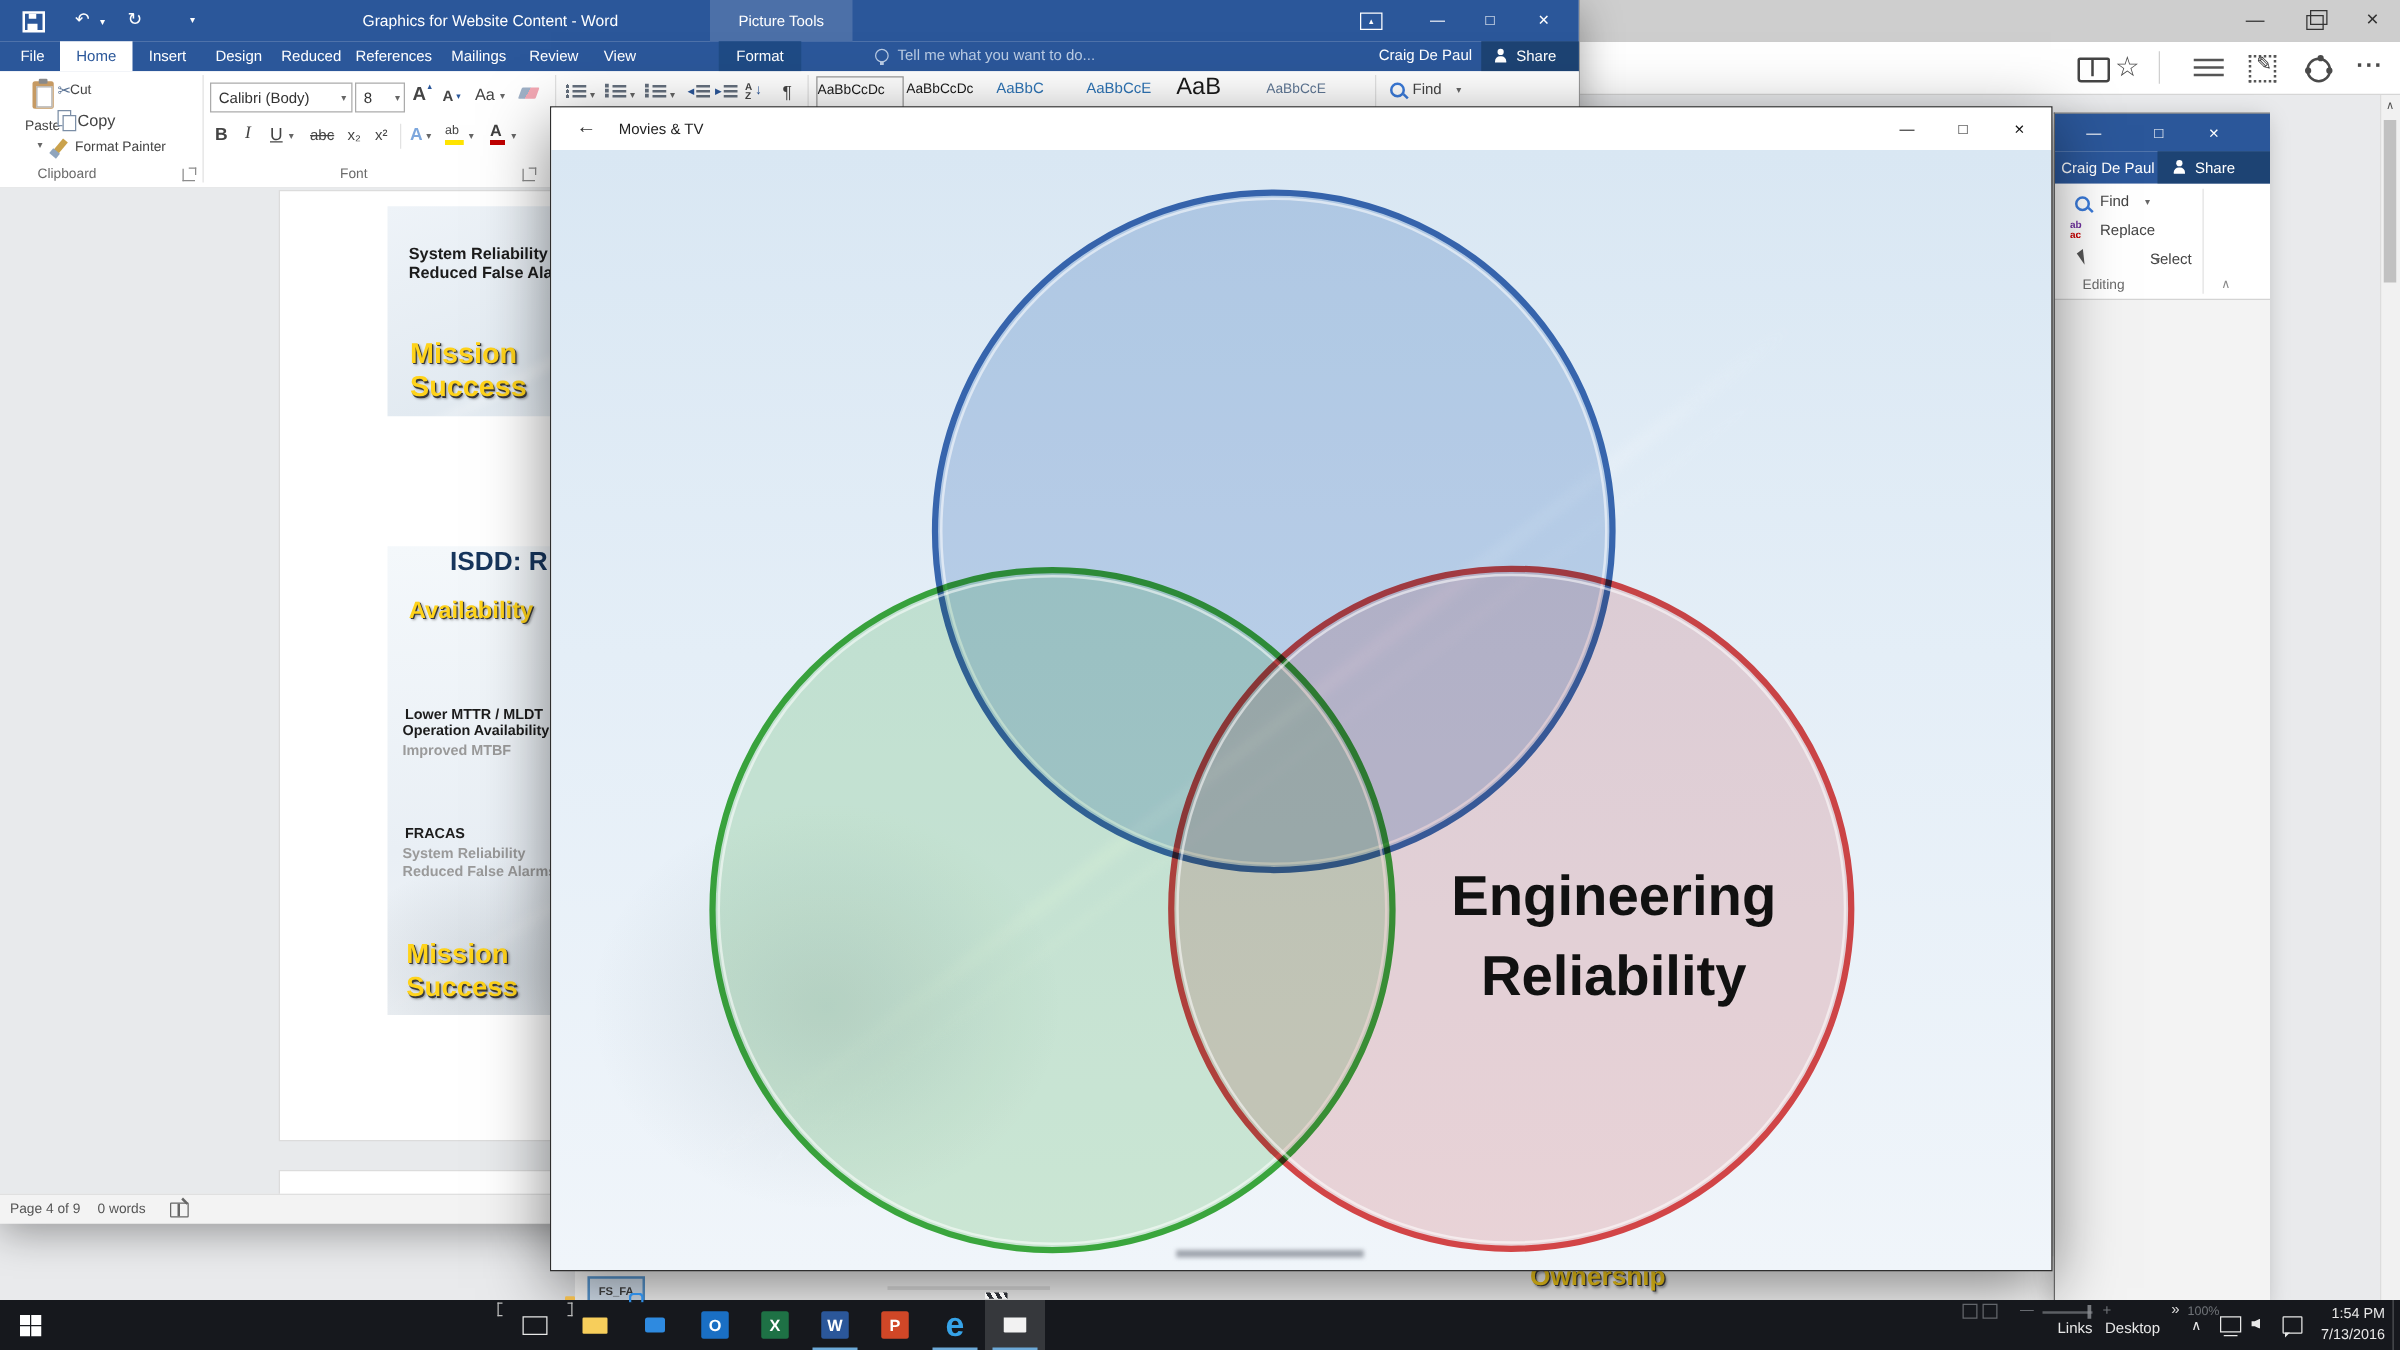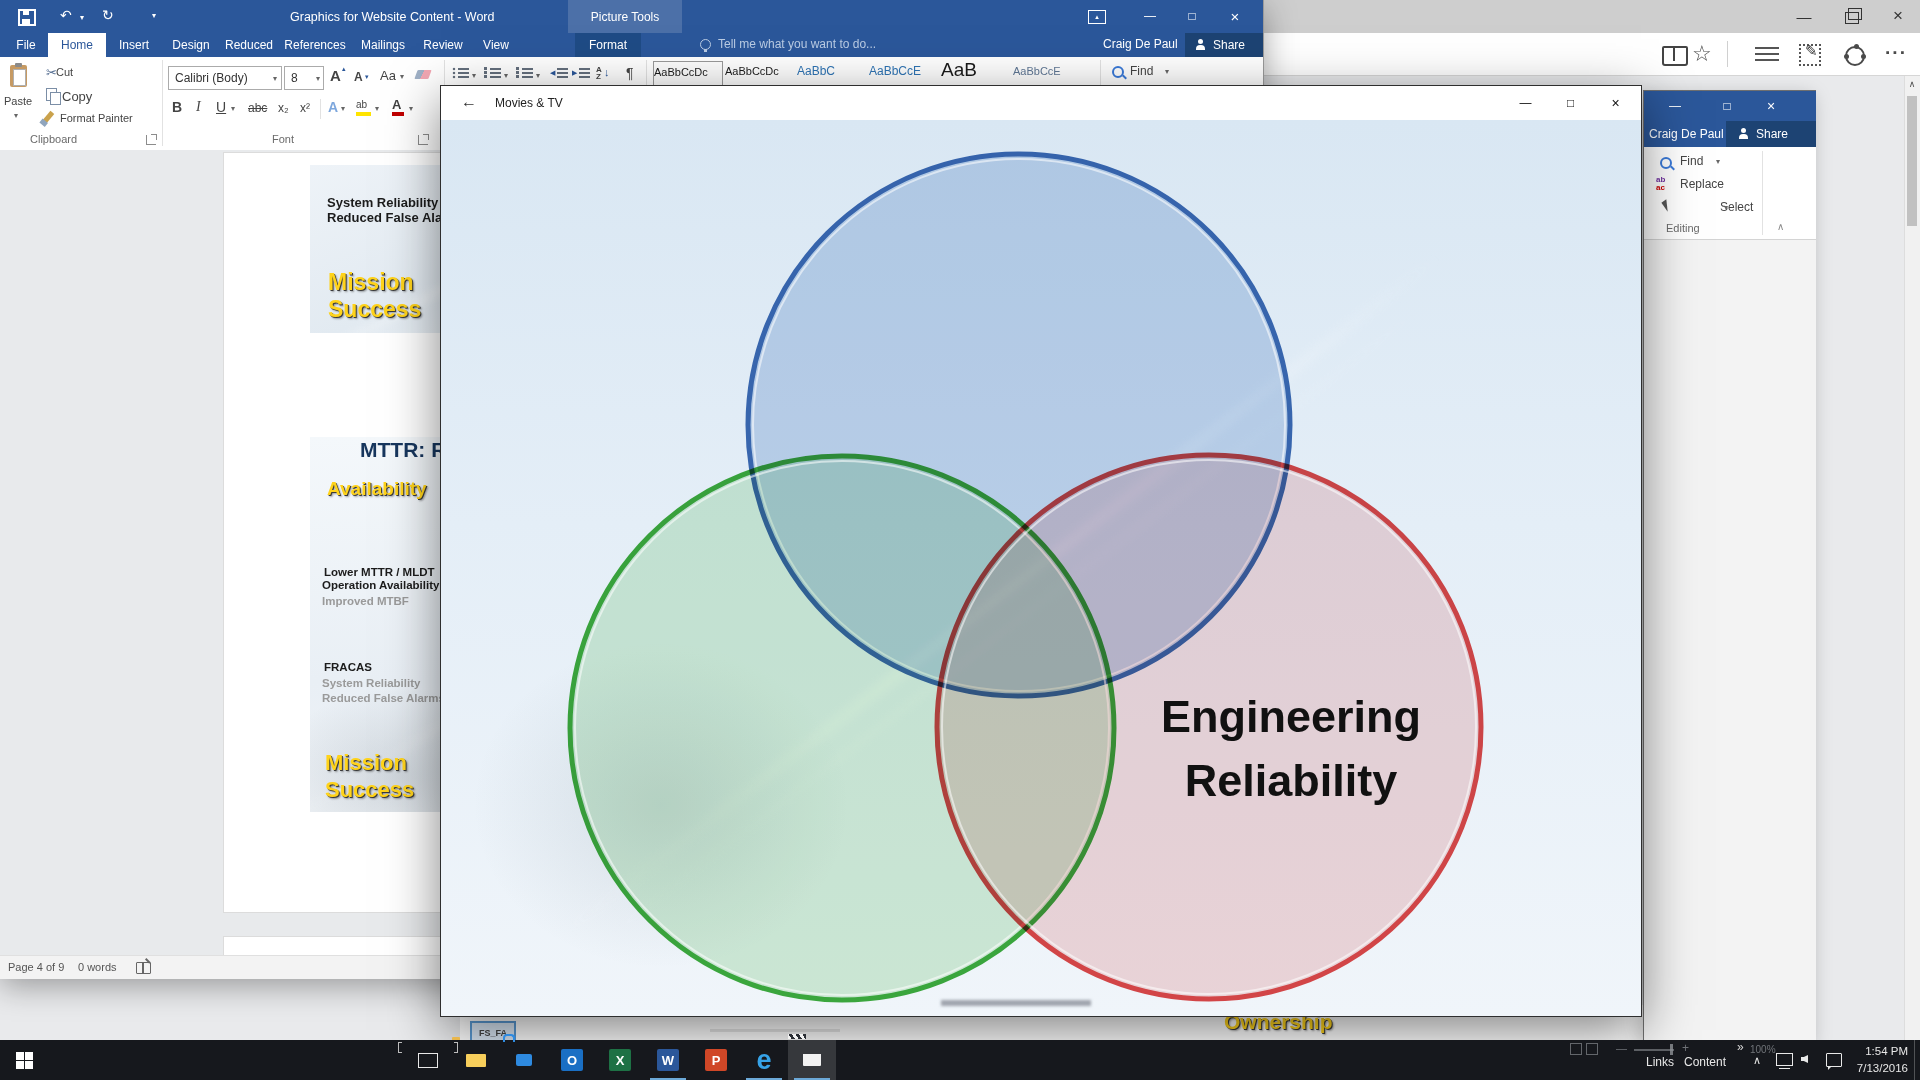--- a/index.html
+++ b/index.html
@@ -234,21 +234,21 @@
       <span class="a tx" style="left:718px;top:4px;color:#b9cbe3;font-size:12px;">Tell me what you want to do...</span>
       <span class="a wtext tx" style="left:1103px;top:4px;">Craig De Paul</span>
       <div class="a sharebox" style="left:1185px;top:0;width:78px;height:24px;">
         <span class="a person" style="left:10px;top:6px;"></span>
         <span class="a wtext" style="left:28px;top:5px;">Share</span>
       </div>
     </div>
 
     <div class="a ribbon">
 
-      <div class="a" style="left:0;top:6px;width:38px;height:72px;">
+      <div class="a" style="left:16px;top:6px;width:38px;height:72px;">
         <span class="a clipboard-ic" style="left:10px;top:2px;"></span>
         <span class="a rtxt" style="left:4px;top:32px;font-size:11px;">Paste</span>
         <span class="a ddv" style="left:14px;top:48px;">▾</span>
       </div>
       <span class="a" style="left:46px;top:8px;color:#566f92;font-size:13px;">✂</span>
       <span class="a rtxt" style="left:56px;top:9px;font-size:11px;">Cut</span>
       <span class="a copy-ic" style="left:46px;top:31px;"></span>
       <span class="a rtxt" style="left:62px;top:32px;font-size:13px;">Copy</span>
       <span class="a brush-ic" style="left:46px;top:54px;"></span>
       <span class="a rtxt tx" style="left:60px;top:55px;font-size:11px;">Format Painter</span>
@@ -341,21 +341,21 @@
       <div class="a streak" style="left:-60px;top:90px;width:500px;height:8px;transform:rotate(-28deg);opacity:.7;"></div>
       <span class="a blk-b tx" style="left:17px;top:30px;font-size:13px;">System Reliability</span>
       <span class="a blk-b tx" style="left:17px;top:45px;font-size:13px;">Reduced False Alarms</span>
       <span class="a yellow-sh tx" style="left:18px;top:104px;font-size:23px;">Mission</span>
       <span class="a yellow-sh tx" style="left:18px;top:131px;font-size:23px;">Success</span>
     </div>
 
     <div class="a docimg2">
       <div class="a streak" style="left:-80px;top:230px;width:600px;height:7px;transform:rotate(-32deg);opacity:.6;"></div>
       <div class="a" style="left:-40px;top:250px;width:260px;height:180px;background:radial-gradient(ellipse,rgba(74,90,102,.18),transparent 70%);"></div>
-      <span class="a tx" style="left:50px;top:1px;font-size:21px;font-weight:bold;color:#17365d;">MTTR: R</span>
+      <span class="a tx" style="left:50px;top:1px;font-size:21px;font-weight:bold;color:#17365d;">ISDD: R</span>
       <span class="a yellow-sh tx" style="left:17px;top:41px;font-size:19px;">Availability</span>
       <span class="a blk-b tx" style="left:14px;top:129px;font-size:11.5px;">Lower MTTR / MLDT</span>
       <span class="a blk-b tx" style="left:12px;top:142px;font-size:11.5px;">Operation Availability</span>
       <span class="a gray-b tx" style="left:12px;top:158px;font-size:11.5px;">Improved MTBF</span>
       <span class="a blk-b tx" style="left:14px;top:224px;font-size:11.5px;">FRACAS</span>
       <span class="a gray-b tx" style="left:12px;top:240px;font-size:11.5px;">System Reliability</span>
       <span class="a gray-b tx" style="left:12px;top:255px;font-size:11.5px;">Reduced False Alarms</span>
       <span class="a yellow-sh tx" style="left:15px;top:313px;font-size:22px;">Mission</span>
       <span class="a yellow-sh tx" style="left:15px;top:340px;font-size:22px;">Success</span>
     </div>
@@ -433,21 +433,21 @@
 
     <span class="a remsq" style="left:1570px;top:3px;"></span>
     <span class="a remsq" style="left:1586px;top:3px;"></span>
     <span class="a faint" style="left:1616px;top:2px;font-size:11px;">—</span>
     <div class="a" style="left:1634px;top:9px;width:40px;height:2px;background:#7a7e83;opacity:.7;"></div>
     <div class="a" style="left:1670px;top:4px;width:3px;height:11px;background:#8d9196;opacity:.8;"></div>
     <span class="a faint" style="left:1682px;top:1px;font-size:12px;">+</span>
     <span class="a faint" style="left:1750px;top:4px;font-size:10px;">100%</span>
 
     <span class="a tx" style="left:1646px;top:15px;font-size:12px;">Links</span>
-    <span class="a tx" style="left:1684px;top:15px;font-size:12px;">Content</span>
+    <span class="a tx" style="left:1684px;top:15px;font-size:12px;">Desktop</span>
     <span class="a" style="left:1737px;top:0px;font-size:12px;color:#d8d8d8;">»</span>
     <span class="a" style="left:1753px;top:14px;font-size:11px;">∧</span>
     <span class="a nettv" style="left:1776px;top:13px;"></span>
     <span class="a spk" style="left:1801px;top:15px;"></span>
     <span class="a acenter" style="left:1826px;top:13px;"></span>
     <div class="a" style="left:1850px;top:3px;width:58px;text-align:right;font-size:11.5px;line-height:17px;">
       <div>1:54 PM</div>
       <div>7/13/2016</div>
     </div>
     <div class="a" style="left:1914px;top:0;width:1px;height:40px;background:rgba(255,255,255,.25);"></div>

